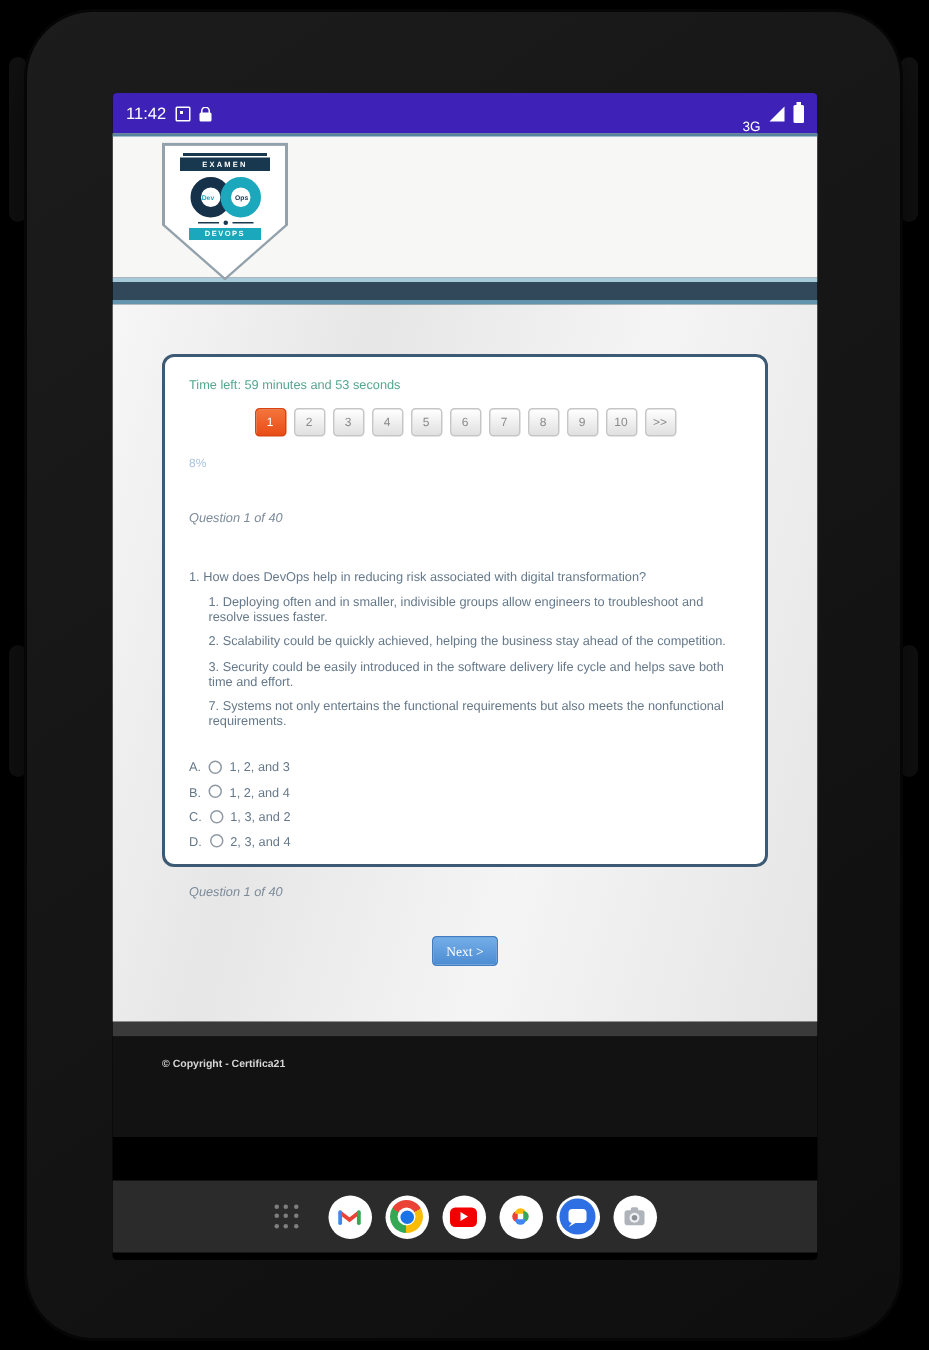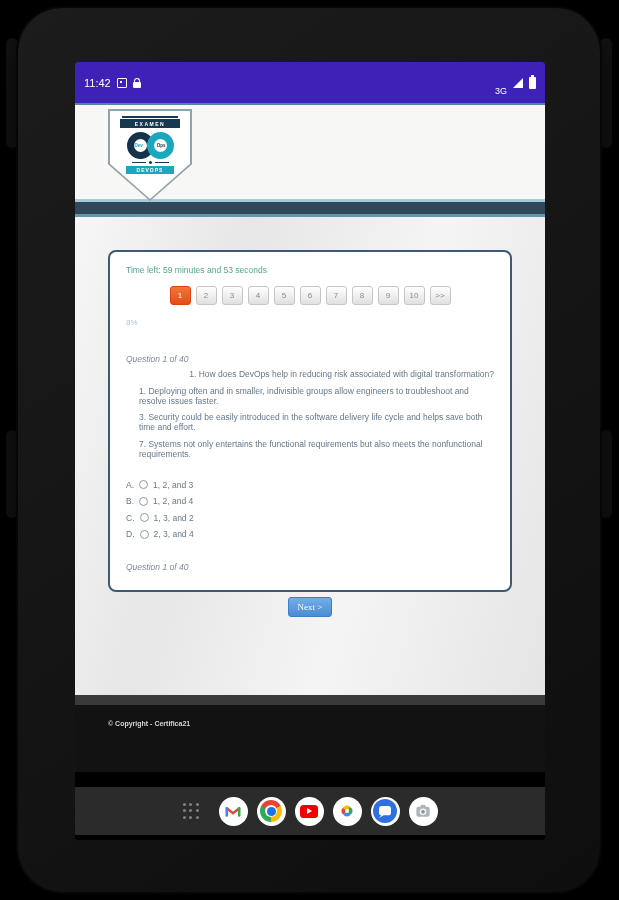--- a/index.html
+++ b/index.html
@@ -6,21 +6,21 @@
   body{width:619px;height:900px;background:#000;position:relative;overflow:hidden;
        font-family:"Liberation Sans",sans-serif;}
   
   .rail{position:absolute;background:#141414;border-radius:6px;}
   .tablet{position:absolute;left:18px;top:8px;width:582px;height:884px;border-radius:44px;
           background:linear-gradient(145deg,#1c1c1c,#0e0e0e);
           box-shadow:0 0 0 2px #060606,0 14px 45px rgba(0,0,0,.85);}
   .screen{position:absolute;left:57px;top:54px;width:470px;height:778px;background:#000;
           border-radius:3px;overflow:hidden;}
   
-  .statusbar{height:41px;background:#3e22b8;display:flex;align-items:center;
+  .statusbar{height:27px;background:#3e22b8;display:flex;align-items:center;
              justify-content:space-between;padding:0 9px;color:#fff;font-size:11px;}
   .sb-group{display:flex;align-items:center;gap:6px;}
   .sb-sq{width:8px;height:8px;border:1px solid #fff;border-radius:1px;position:relative;}
   .sb-sq::after{content:"";position:absolute;left:2px;top:2px;width:2px;height:2px;background:#fff;}
   .sb-lock{width:8px;height:6px;background:#fff;border-radius:1px;position:relative;margin-top:4px;}
   .sb-lock::before{content:"";position:absolute;left:1px;top:-4px;width:4px;height:4px;
                    border:1.5px solid #fff;border-bottom:none;border-radius:3px 3px 0 0;}
   .sb-signal{width:0;height:0;border-left:10px solid transparent;border-bottom:10px solid #fff;}
   .sb-batt{width:7px;height:12px;background:#fff;border-radius:1px;position:relative;}
   .sb-batt::before{content:"";position:absolute;top:-2px;left:2px;width:3px;height:2px;background:#fff;}
@@ -60,21 +60,21 @@
   .panel{position:absolute;left:33px;top:33px;width:404px;height:342px;background:#fff;
          border:2px solid #3d5a74;border-radius:8px;box-sizing:border-box;padding:13px 16px;}
   .timer{color:#55a68f;font-size:8.5px;}
   .pager{display:flex;justify-content:center;gap:5px;margin-top:11px;}
   .pbtn{min-width:21px;height:19px;display:flex;align-items:center;justify-content:center;
         font-size:8px;color:#8a8a8a;background:linear-gradient(#ffffff,#e0e0e0);
         border:1px solid #c6c6c6;border-radius:3px;box-sizing:border-box;cursor:pointer;}
   .pbtn.active{background:linear-gradient(#f4743a,#e94d17);color:#fff;border-color:#d8440f;}
   .progress{color:#a9c3e2;font-size:8px;margin-top:13px;}
   .qmeta{color:#7d8b99;font-size:8.5px;font-style:italic;margin-top:27px;}
-  .qtitle{color:#65788a;font-size:8.5px;margin-top:5px;text-align:right;}
+  .qtitle{color:#65788a;font-size:8.5px;margin-top:29px;}
   .statement{color:#65788a;font-size:8.5px;margin-left:13px;margin-top:6.5px;}
   .options{margin-top:21px;}
   .option{display:flex;align-items:center;gap:5px;margin-top:6.5px;color:#65788a;font-size:8.5px;}
   .radio{width:9px;height:9px;border:1px solid #8f9aa5;border-radius:50%;background:#fff;
          box-sizing:border-box;cursor:pointer;}
   .nextwrap{display:flex;justify-content:center;margin-top:25px;font-family:Liberation Serif, serif;}
   .next-btn{background:linear-gradient(#74aee8,#4c8cd2);border:1px solid #3f7ec4;color:#fff;
             font-size:9px;padding:4px 9px;border-radius:3px;cursor:pointer;}
   
   .footer-strip{height:10px;background:#3a3a3a;}
@@ -164,20 +164,21 @@
           <span class="pbtn">&gt;&gt;</span>
         </div>
 
         <div class="progress">8%</div>
 
         <div class="qmeta">Question 1 of 40</div>
 
         <div class="qtitle">1. How does DevOps help in reducing risk associated with digital transformation?</div>
         <div>
           <div class="statement">1. Deploying often and in smaller, indivisible groups allow engineers to troubleshoot and resolve issues faster.</div>
+          <div class="statement">2. Scalability could be quickly achieved, helping the business stay ahead of the competition.</div>
           <div class="statement">3. Security could be easily introduced in the software delivery life cycle and helps save both time and effort.</div>
           <div class="statement">7. Systems not only entertains the functional requirements but also meets the nonfunctional requirements.</div>
         </div>
 
         <div class="options">
           <div class="option">
             <span>A.</span>
             <span class="radio"></span>
             <span>1, 2, and 3</span>
           </div>

